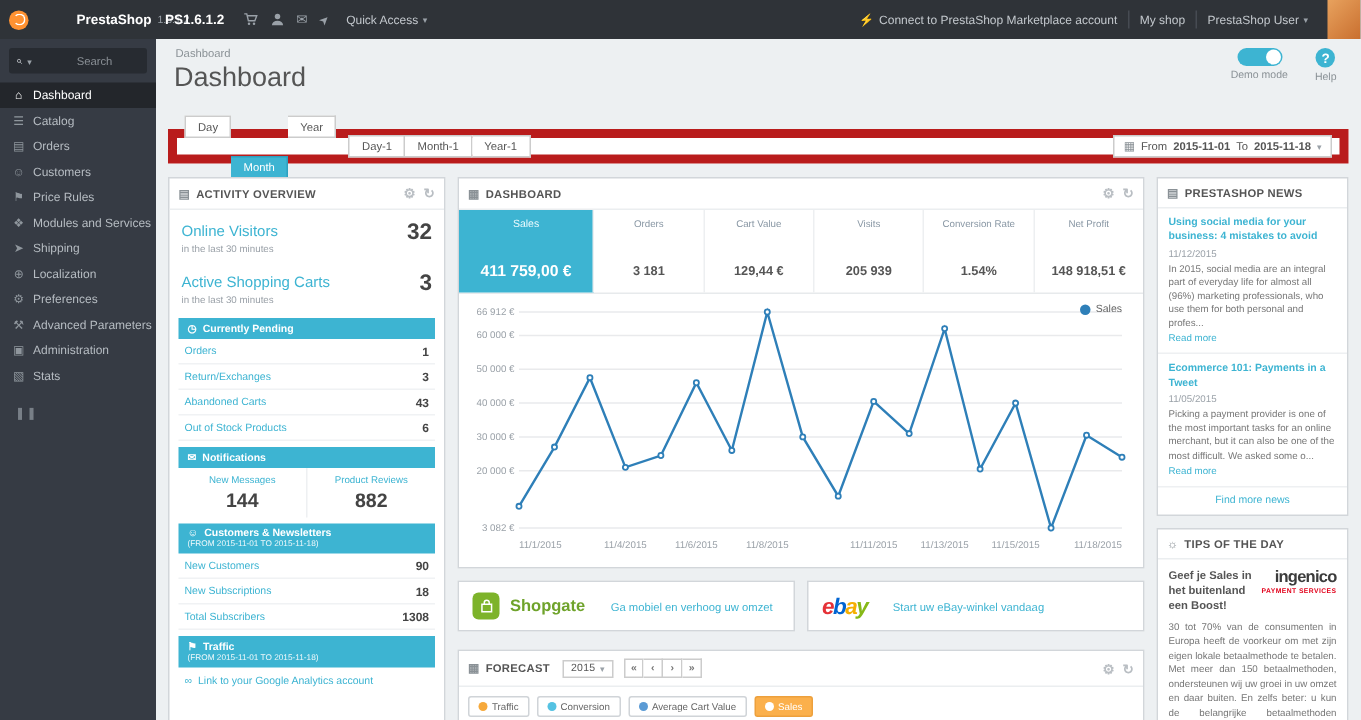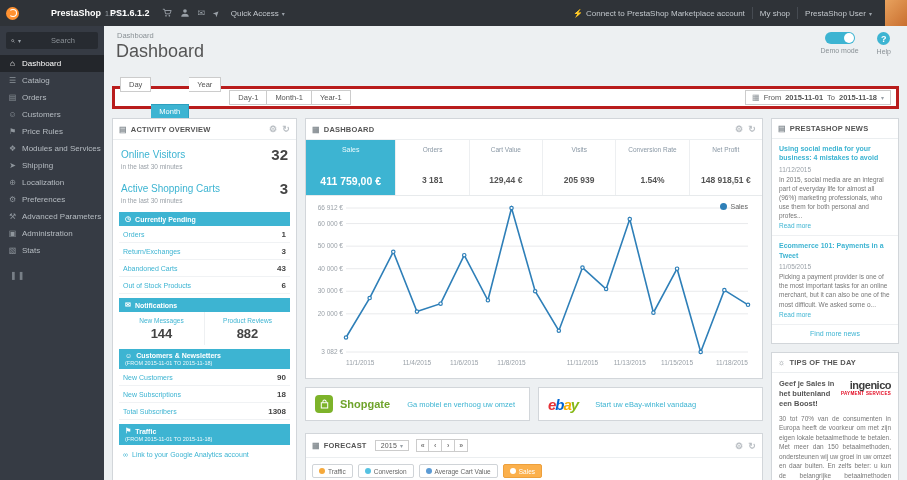--- a/index.html
+++ b/index.html
@@ -36,21 +36,21 @@
   .main{position:absolute;left:104px;top:26px;right:0;bottom:0;}
   .breadcrumb{padding:5px 0 0 13px;font-size:7.5px;color:#8a9196;}
   .page-title{padding:1px 0 0 12px;font-size:18px;font-weight:400;color:#555;}
   .header-tools{position:absolute;top:6px;right:16px;display:flex;gap:18px;}
   .tool{display:flex;flex-direction:column;align-items:center;gap:3px;}
   .toggle{width:30px;height:12px;border-radius:7px;background:var(--accent,#3db4d2);position:relative;cursor:pointer;display:inline-block;}
   .knob{position:absolute;right:1px;top:1px;width:10px;height:10px;border-radius:50%;background:#fff;}
   .tool-label{font-size:7px;color:#8a9196;}
   .help-ico{width:13px;height:13px;border-radius:50%;background:var(--accent,#3db4d2);color:#fff;font-size:9px;font-weight:bold;display:flex;align-items:center;justify-content:center;cursor:pointer;}
 
-  .filterbar{position:absolute;top:60px;left:8px;right:8px;height:23px;background:#fff;border:3px solid #b91c1c;display:flex;align-items:center;padding:0 5px;gap:8px;}
+  .filterbar{position:absolute;top:60px;left:8px;right:8px;height:23px;background:#fff;border:6px solid #b91c1c;display:flex;align-items:center;padding:0 5px;gap:8px;}
   .btn-group{display:flex;}
   .btn{height:15px;padding:0 8px;font-size:7.5px;color:#555;background:#fff;border:1px solid #ccc;cursor:pointer;font-family:inherit;}
   .btn-group .btn + .btn{border-left:none;}
   .btn.active{background:var(--accent,#3db4d2);border-color:#2da0bf;color:#fff;margin-top:27px;}
   .daterange{margin-left:auto;height:15px;display:flex;align-items:center;gap:4px;border:1px solid #ccc;background:#fff;padding:0 6px;font-size:7.5px;color:#555;cursor:pointer;font-family:inherit;}
   .cal{color:#8a9196;font-size:8px;}
 
   .content{position:absolute;top:92px;left:8px;right:8px;display:flex;gap:8px;align-items:flex-start;}
   .col-left{width:185px;flex:none;}
   .col-center{width:458px;flex:none;}

